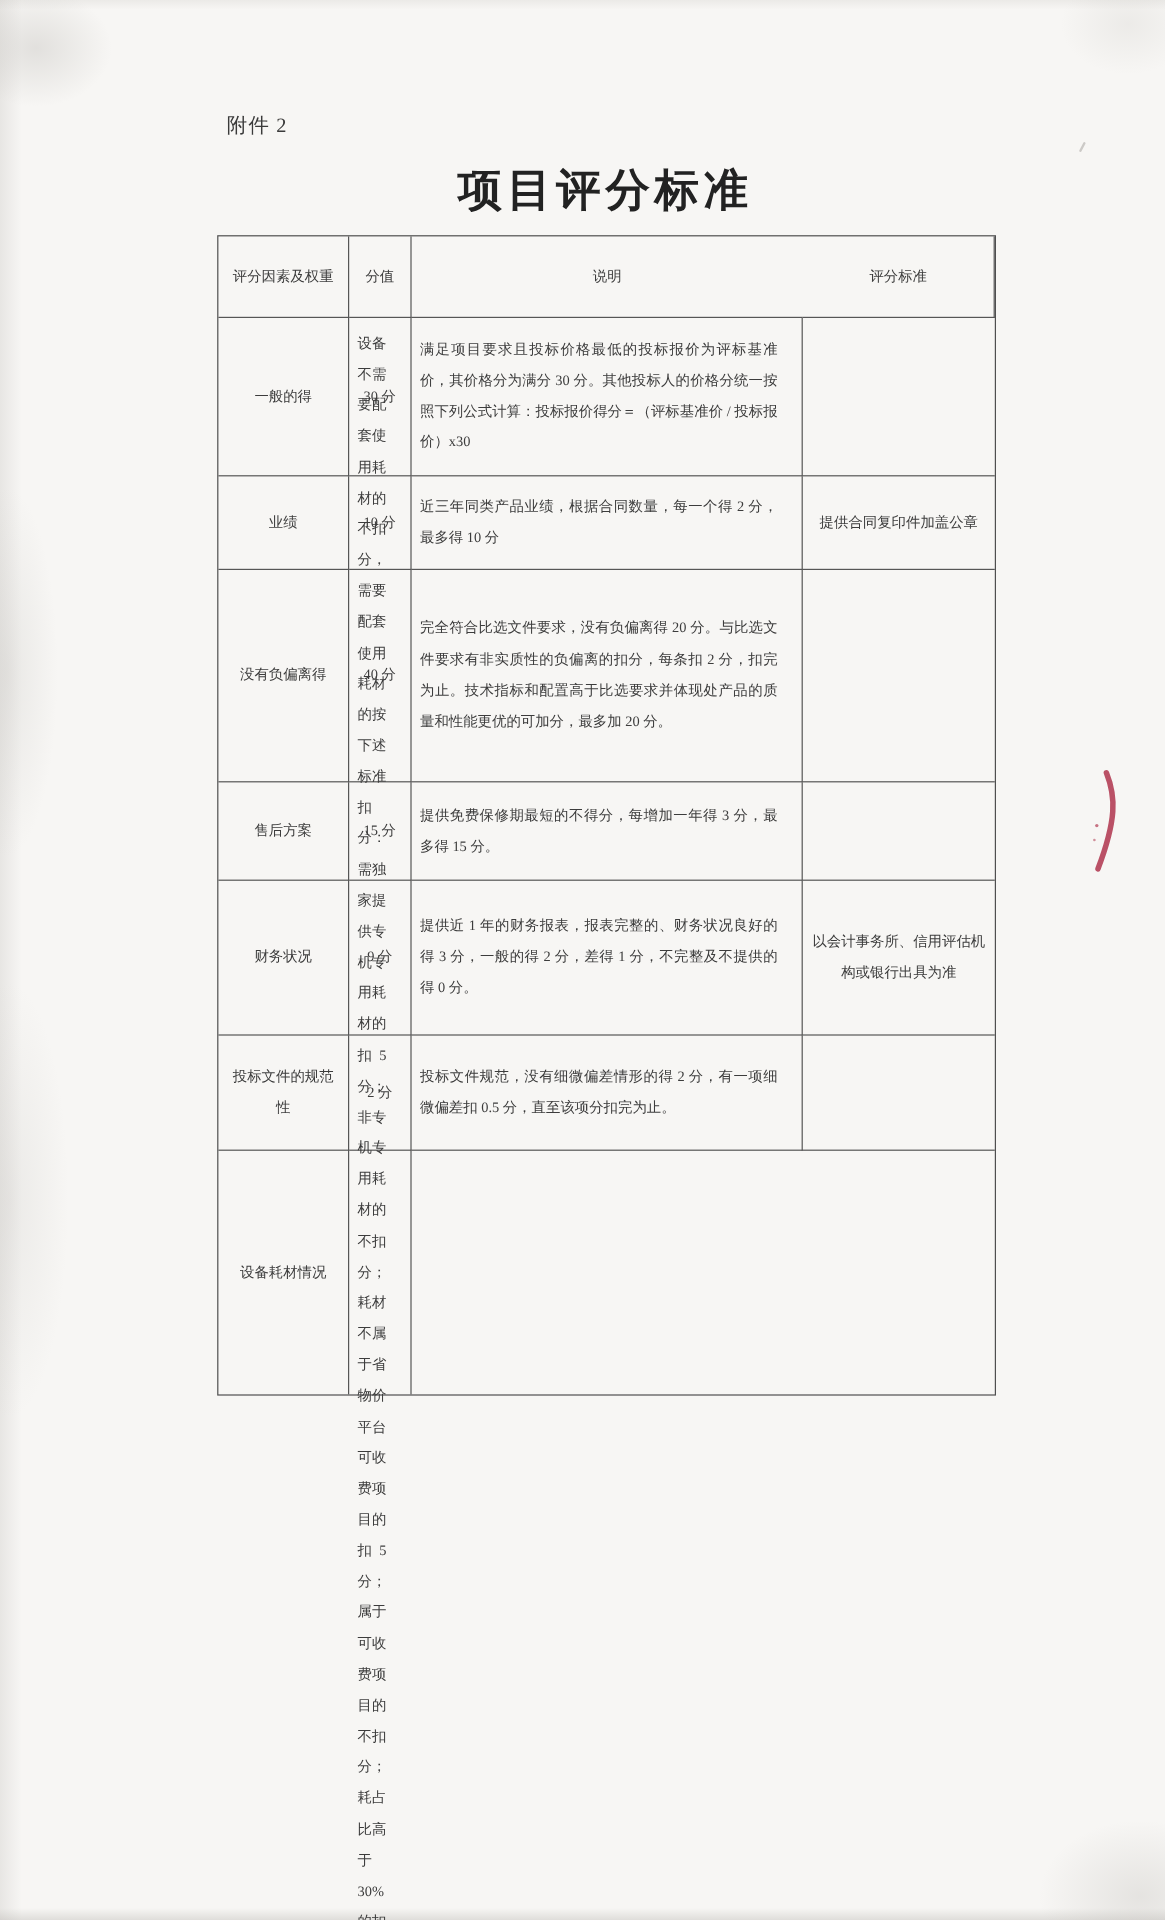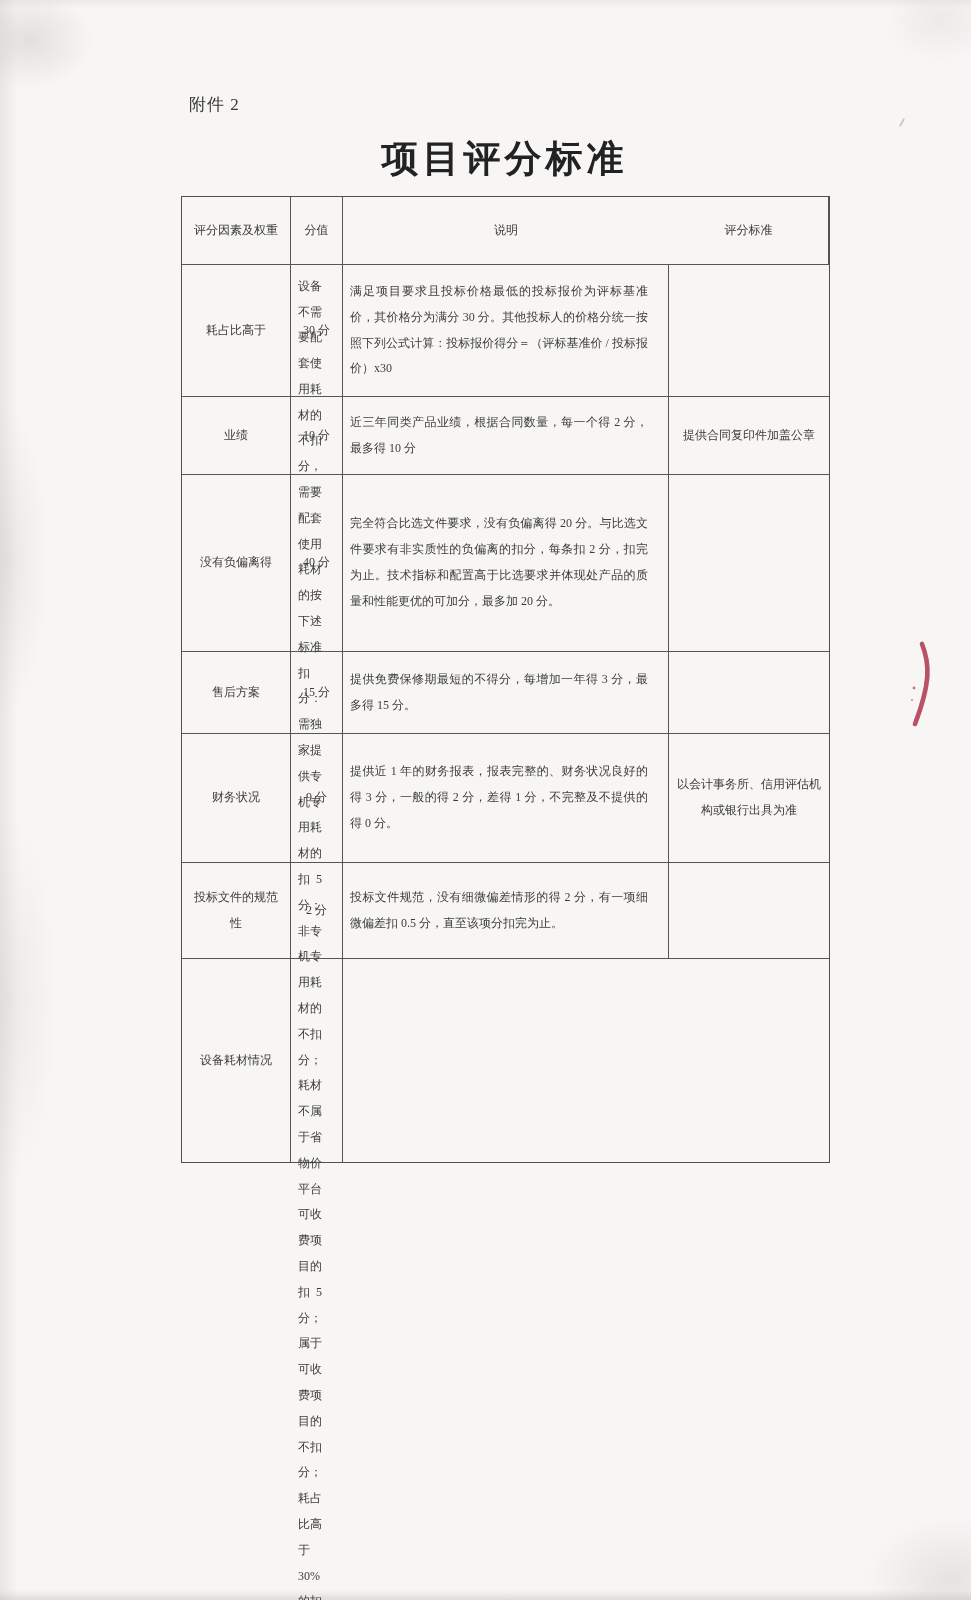--- a/index.html
+++ b/index.html
@@ -83,21 +83,21 @@
           <div class="txt">分值</div>
         </div>
       <div class="c last-col">
           <div class="txt">说明</div>
         </div>
       <div class="c">
           <div class="txt">评分标准</div>
         </div>
 
       <div class="c factor">
-          <div class="txt">耗占比高于</div>
+          <div class="txt">一般的得</div>
         </div>
       <div class="c score">
           <div class="txt">30 分</div>
         </div>
       <div class="c crit">
           <div class="txt">满足项目要求且投标价格最低的投标报价为评标基准价，其价格分为满分 30 分。其他投标人的价格分统一按照下列公式计算：投标报价得分＝（评标基准价 / 投标报价）x30</div>
         </div>
       <div class="c note last-col">
           <div class="txt"></div>
         </div>

